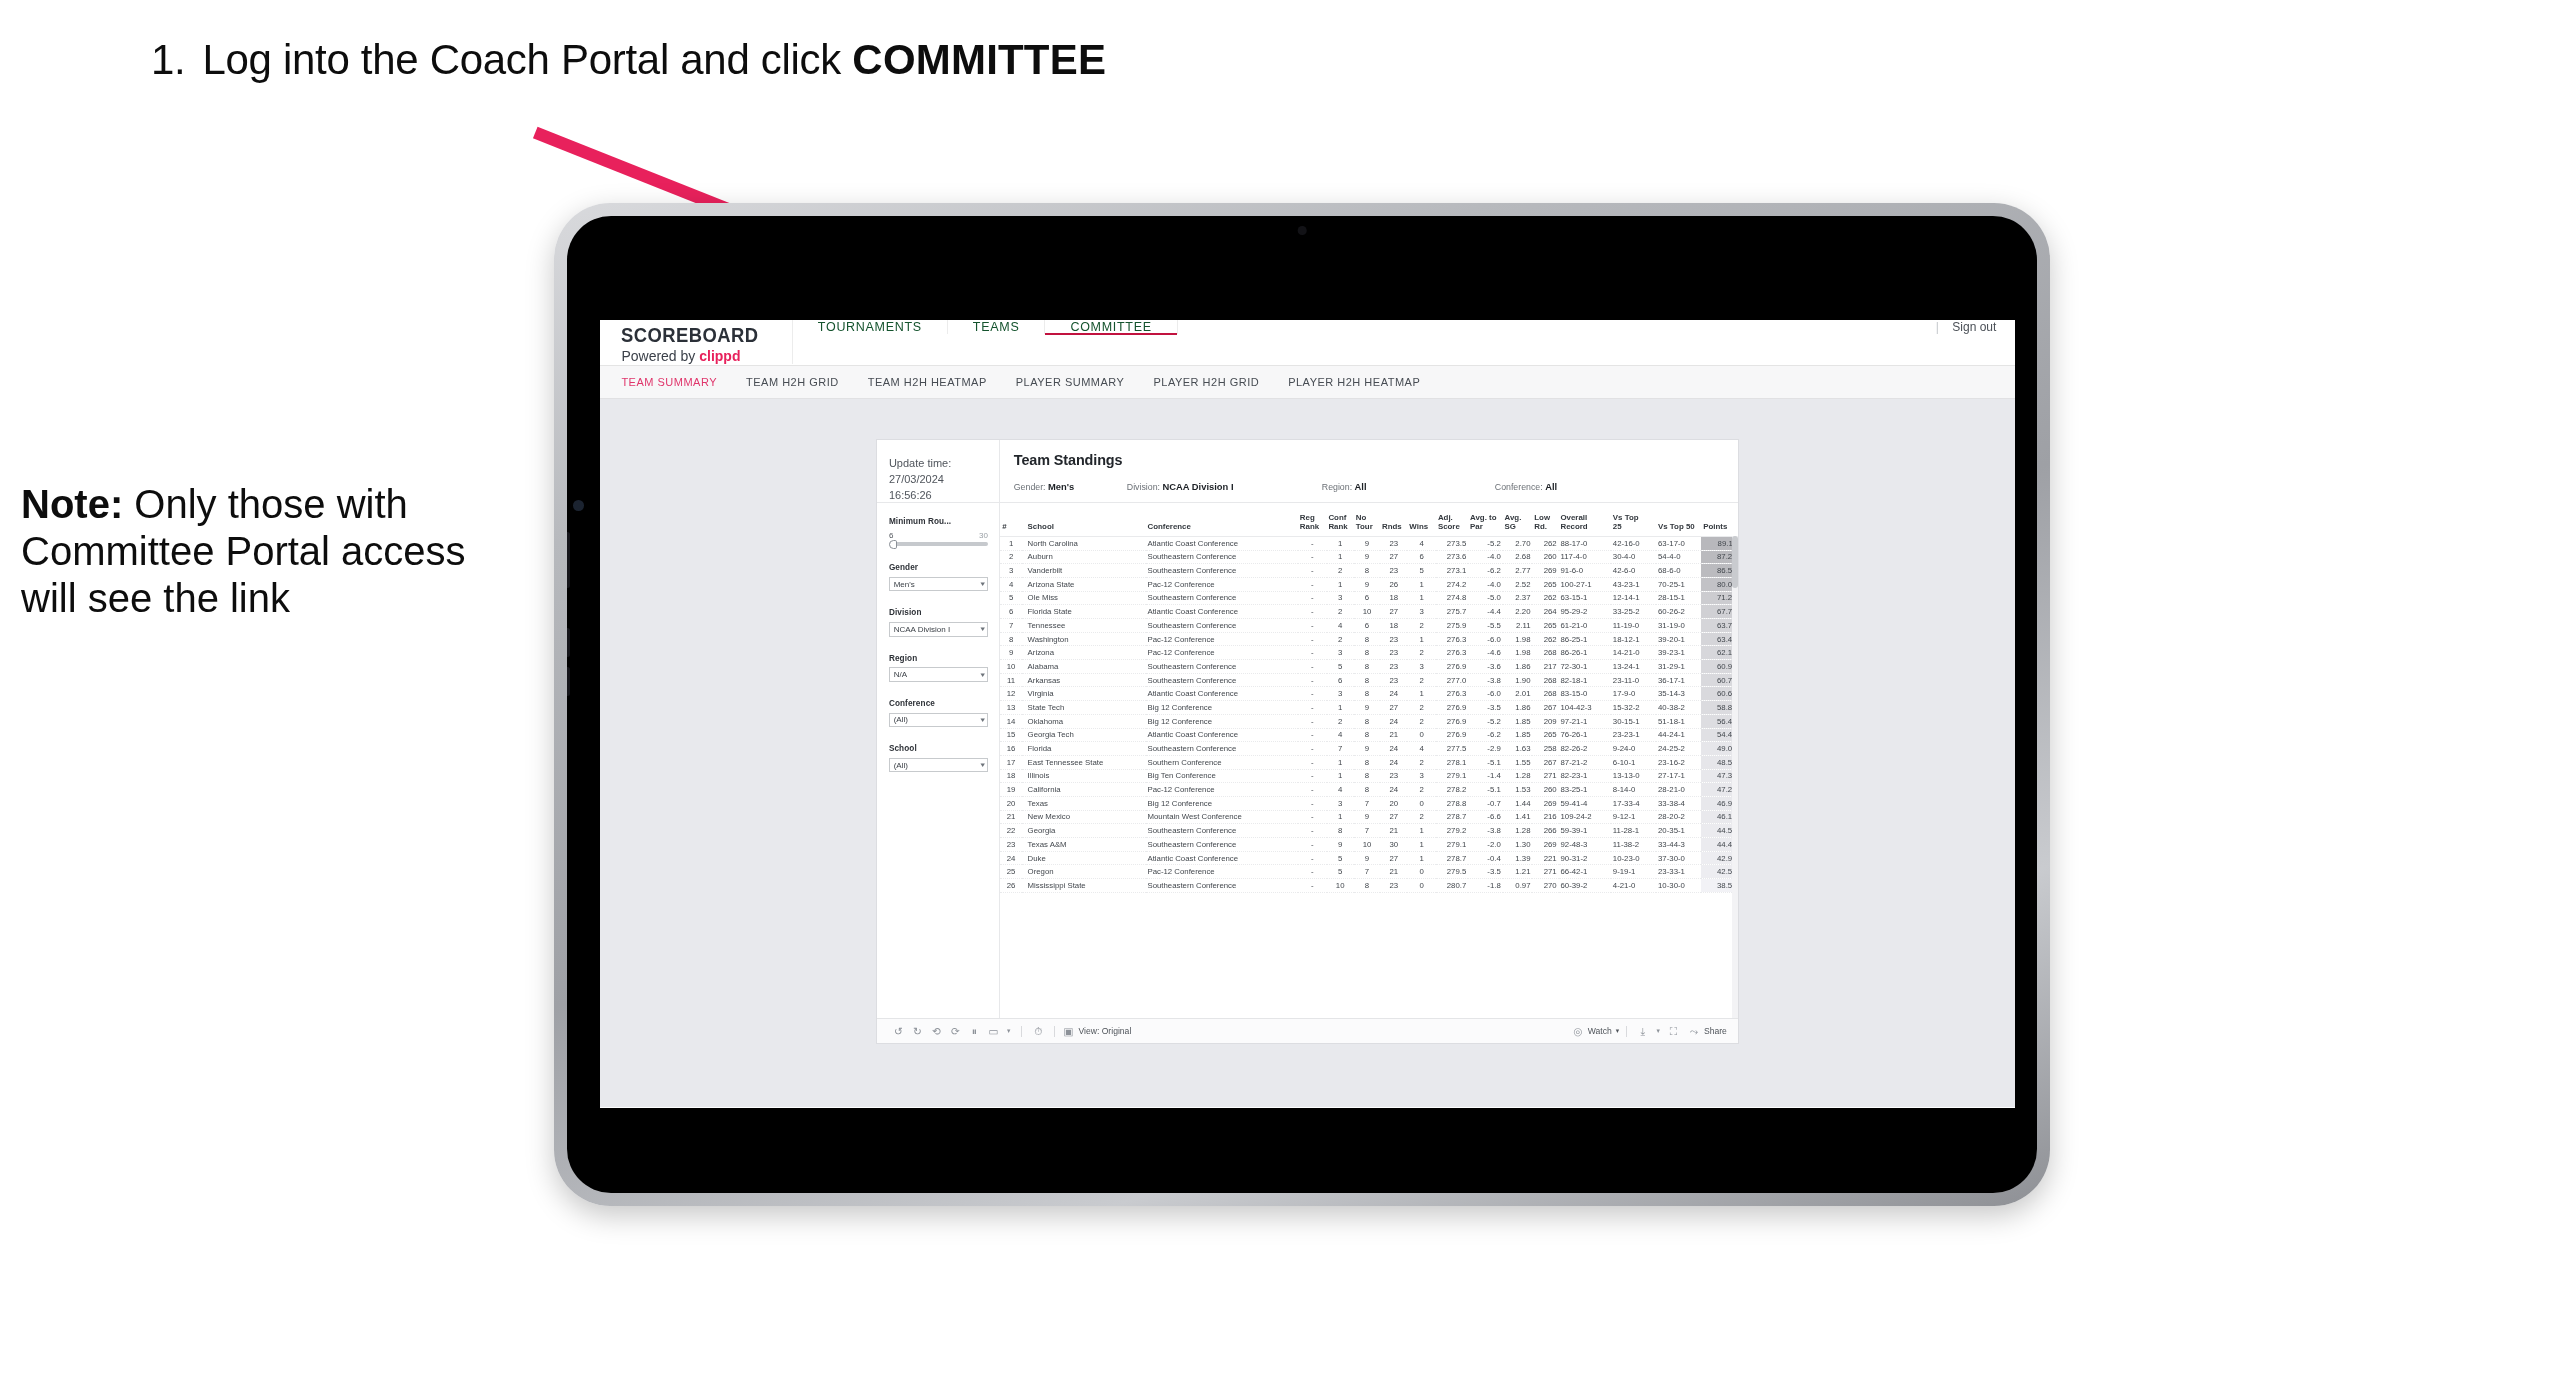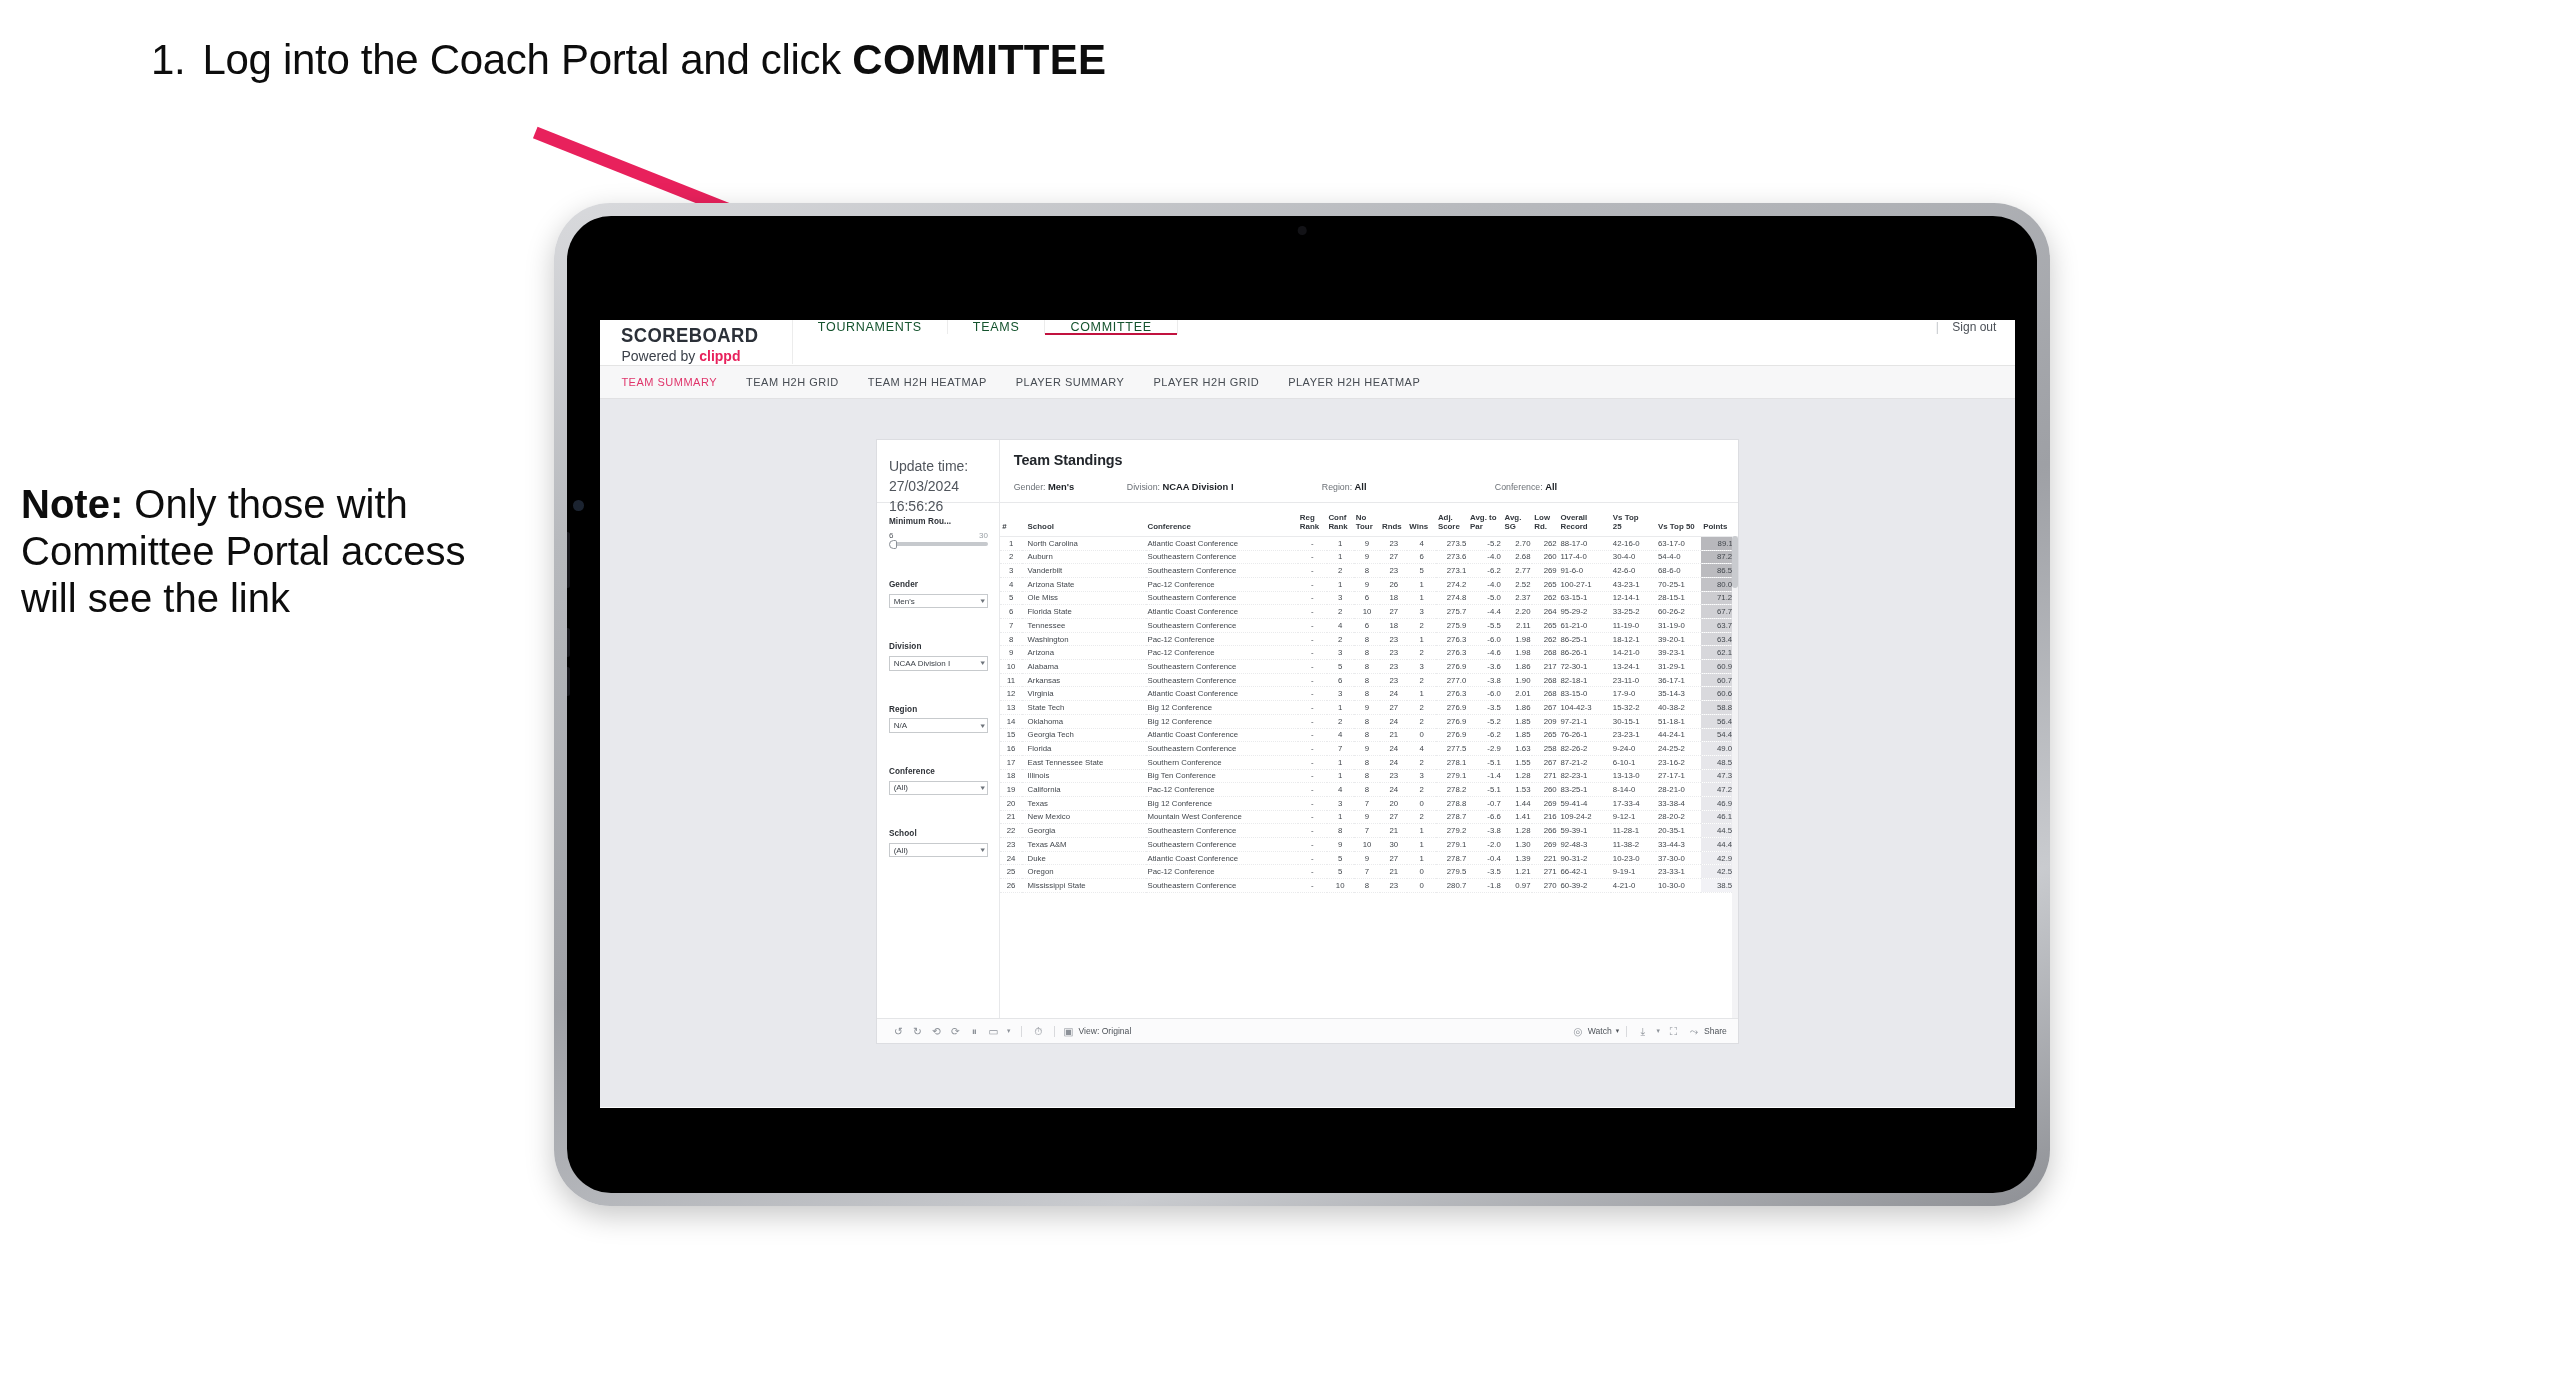--- a/index.html
+++ b/index.html
@@ -171,25 +171,25 @@
 
   
   #filter-pane {
     width: 123px;
     border-right: 1px solid #e7e8ea;
     display:flex; flex-direction:column;
   }
   #update-block {
     padding: 15.3px 9.6px 13.4px 11.5px;
     border-bottom: 1px solid #e7e8ea;
-    font-size: 14px; color:#50555c; line-height:1.45;
+    font-size: 11px; color:#50555c; line-height:1.45;
     height: 63px;
   }
   #filters { padding: 13.4px 11.5px 0 11.5px; }
-  .filter-group { margin-bottom: 34px; }
+  .filter-group { margin-bottom: 17px; }
   .filter-label {
     font-size: 8.2px; font-weight:700; color:#2d3137;
     margin-bottom: 4.8px; white-space:nowrap; letter-spacing:0.1px;
   }
   .slider-row { display:flex; justify-content:space-between; font-size:8px; color:#50555c; margin-bottom:1.9px;}
   .slider-row .max { color:#9aa0a6; }
   .slider-track { height:3.8px; background:#c6c9cd; border-radius:1.9px; position:relative; margin-top:2.9px; }
   .slider-knob { position:absolute; left:0; top:-2.9px; width:8.6px; height:9.6px; background:#fff; border:1.3px solid #8b9097; border-radius:4.8px 1.9px 1.9px 4.8px; }
   .dropdown {
     height: 14.4px;

